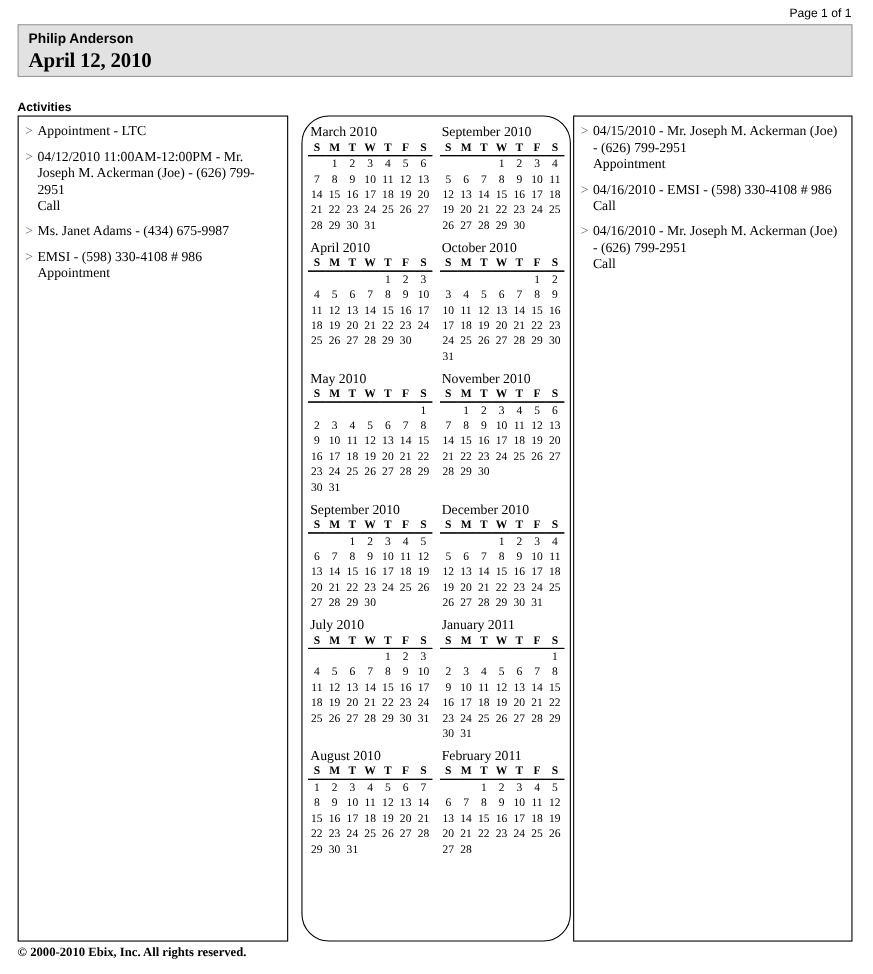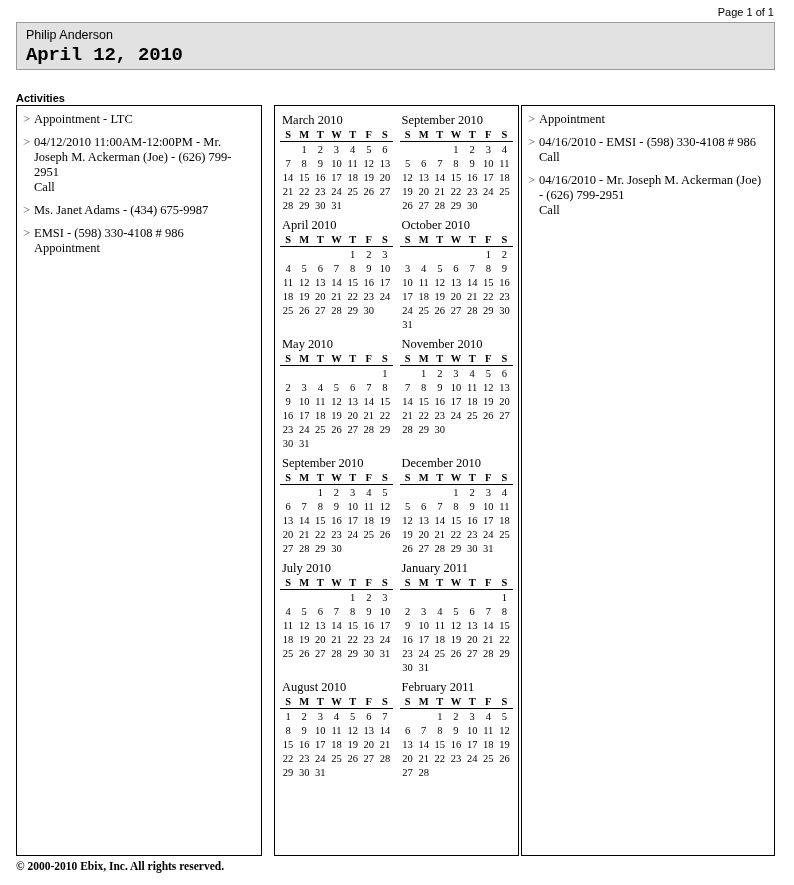--- a/index.html
+++ b/index.html
@@ -34,26 +34,26 @@
     width: 759px;
     height: 48px;
     background: #e2e2e2;
     border: 1px solid #9a9a9a;
     box-sizing: border-box;
     padding: 4px 0 0 9px;
   }
   .header-user {
     font-family: "Liberation Sans", sans-serif;
     font-size: 12.5px;
-    font-weight: normal;
+    font-weight: bold;
     line-height: 16px;
     color: #000;
   }
   .header-date {
-    font-family: Liberation Mono, monospace;
+    font-family: Liberation Serif, serif;
     font-size: 19px;
     font-weight: bold;
     line-height: 25px;
     color: #000;
     letter-spacing: -0.2px;
   }
 
   
   .section-label {
     position: absolute;
@@ -79,20 +79,21 @@
     width: 246px;
     height: 751px;
     padding: 6px 6px 0 6px;
   }
   #panel-calendars {
     left: 274px;
     top: 105px;
     width: 245px;
     height: 751px;
     padding: 6px 5px 0 5px;
+    border-radius: 25px;
   }
   #panel-tasks {
     left: 521px;
     top: 105px;
     width: 254px;
     height: 751px;
     padding: 6px 6px 0 6px;
   }
 
   
@@ -1003,20 +1004,21 @@
           </table>
         </div>
       </div>
     </div>
 </div>
 
 <div class="panel" id="panel-tasks">
   <div id="tasks-list">
       <div class="entry">
         <span class="marker">&gt;</span>
+        <span class="entry-title">04/15/2010 - Mr. Joseph M. Ackerman (Joe) - (626) 799-2951</span>
         <span class="entry-sub">Appointment</span>
       </div>
       <div class="entry">
         <span class="marker">&gt;</span>
         <span class="entry-title">04/16/2010 - EMSI - (598) 330-4108 # 986</span>
         <span class="entry-sub">Call</span>
       </div>
       <div class="entry">
         <span class="marker">&gt;</span>
         <span class="entry-title">04/16/2010 - Mr. Joseph M. Ackerman (Joe) - (626) 799-2951</span>

